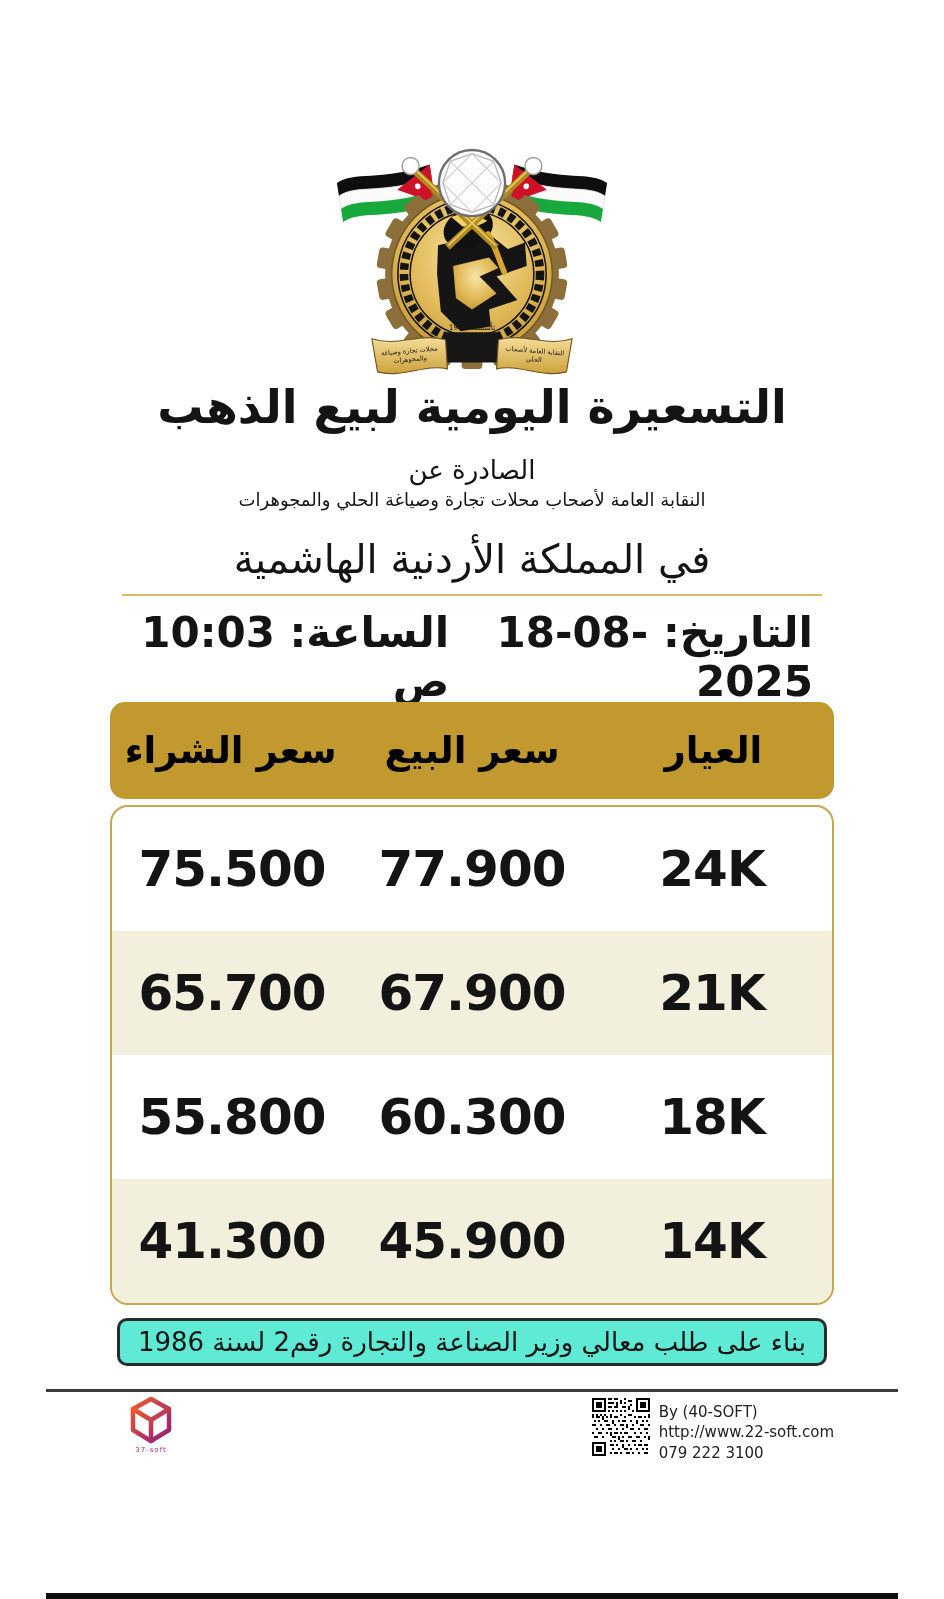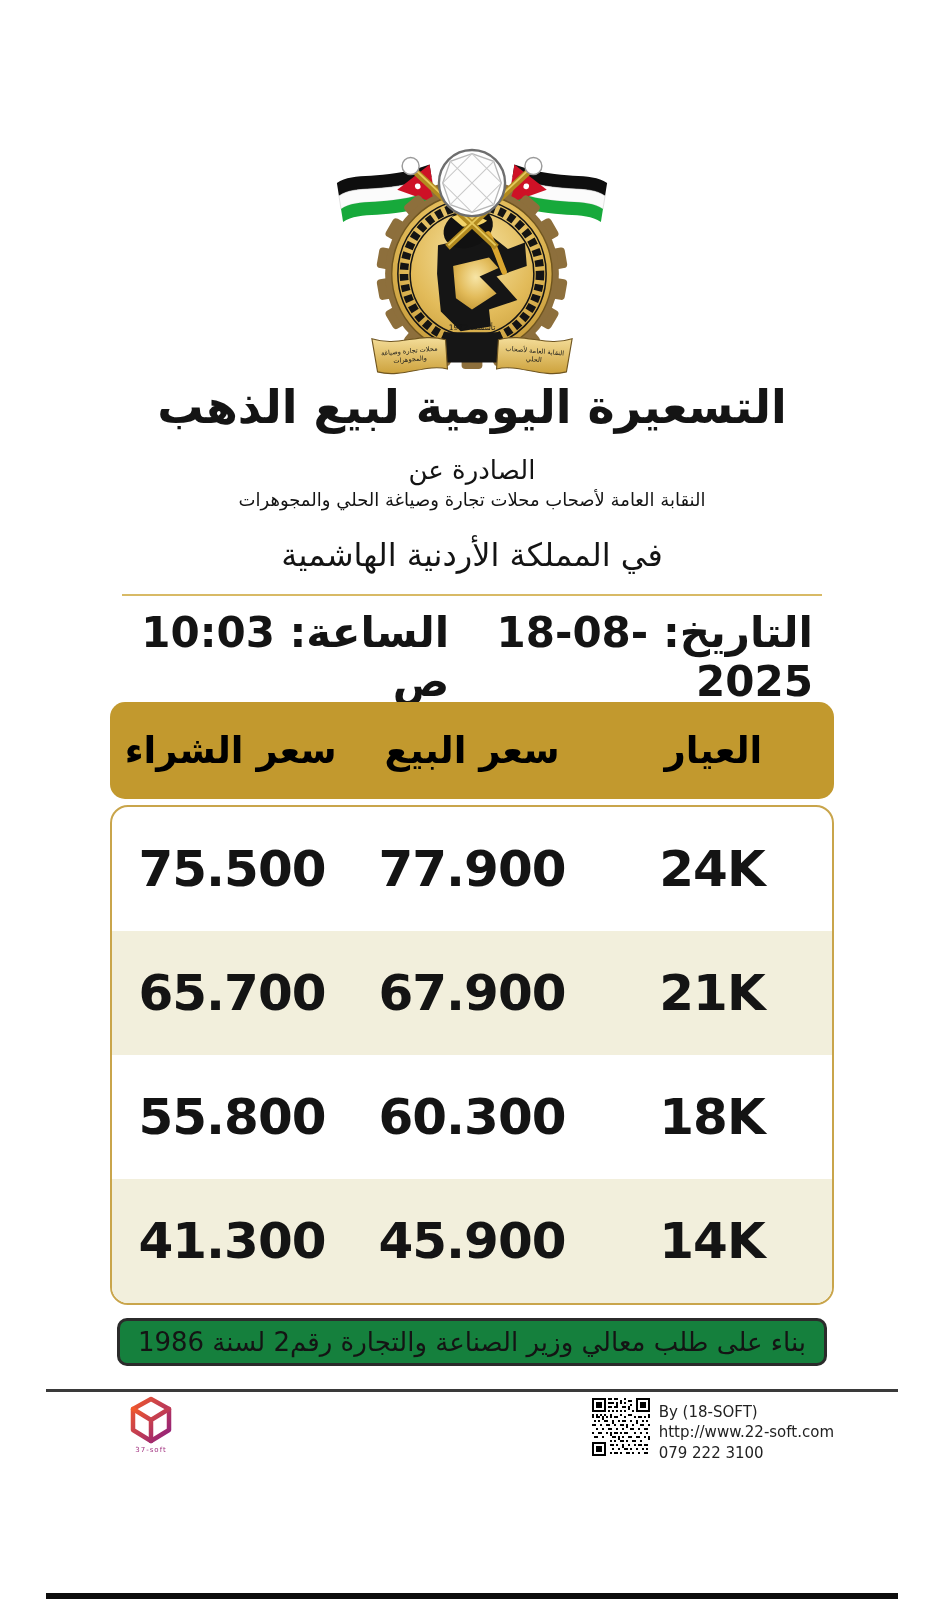--- a/index.html
+++ b/index.html
@@ -9,40 +9,40 @@
   .emblem-wrap{position:absolute;top:122px;left:0;right:0;text-align:center;}
 
   .title{position:absolute;top:380px;left:0;right:0;text-align:center;
          font-size:46px;font-weight:700;direction:rtl;letter-spacing:0;}
 
   .issued{position:absolute;top:455px;left:0;right:0;text-align:center;
           font-size:26px;direction:rtl;}
   .syndicate{position:absolute;top:489px;left:0;right:0;text-align:center;
           font-size:18px;direction:rtl;}
   .kingdom{position:absolute;top:536px;left:0;right:0;text-align:center;
-          font-size:32px;direction:rtl;}
+          font-size:40px;direction:rtl;}
 
   .gold-line{position:absolute;top:594px;left:76px;right:76px;height:2px;background:#D8BA66;}
 
   .date-row{position:absolute;top:608px;left:85px;right:85px;direction:rtl;
             display:flex;justify-content:space-between;align-items:baseline;
             font-size:42px;font-weight:700;}
   .date-row .ltr{direction:ltr;unicode-bidi:embed;}
 
   .gold-table{position:absolute;top:702px;left:64px;right:64px;direction:rtl;}
   .gt-header{background:#C2992E;border-radius:15px;height:97px;display:flex;align-items:center;}
   .gt-header .cell{flex:1;text-align:center;font-size:37px;font-weight:700;color:#000000;}
   .gt-body{margin-top:6px;border:2px solid #C9A54B;border-radius:18px;overflow:hidden;background:#fff;}
   .gt-row{height:124px;display:flex;align-items:center;}
   .gt-row:nth-child(even){background:#F2EFDC;}
   .gt-row .cell{flex:1;text-align:center;font-size:50px;font-weight:700;letter-spacing:-1px;direction:ltr;}
 
   .note-wrap{position:absolute;top:1318px;left:0;right:0;text-align:center;}
   .note-box{display:inline-block;border:3px solid #2b2b2b;border-radius:10px;
-            padding:6px 18px;font-size:26px;direction:rtl;background:#15803d;}
+            padding:6px 18px;font-size:26px;direction:rtl;background:#5eead4;}
 
   .sep-line{position:absolute;top:1389px;left:0;right:0;height:3px;background:#3a3a3a;}
 
   .credits{position:absolute;top:1398px;right:64px;display:flex;align-items:flex-start;gap:9px;}
   .credits-text{font-size:15px;line-height:1.35;color:#222;text-align:left;padding-top:4px;}
 
   .maker{position:absolute;top:1396px;left:75px;width:60px;text-align:center;}
   .maker-label{font-size:7px;color:#a1307f;letter-spacing:1px;margin-top:-2px;}
 
   .black-bar{position:absolute;left:0;right:0;bottom:0;height:6px;background:#0d0d0d;}
@@ -236,20 +236,20 @@
       </g>
       <g fill="#000000">
         <rect x="2" y="2" width="3" height="3"></rect>
           <rect x="24" y="2" width="3" height="3"></rect>
           <rect x="2" y="24" width="3" height="3"></rect>
         <path d="M9 0h1v1h-1z M11 0h2v1h-2z M14 1h1v2h-1z M16 0h1v1h-1z M18 1h2v1h-2z M9 2h2v1h-2z M12 2h1v2h-1z M16 2h1v1h-1z M19 3h1v1h-1z M9 4h1v1h-1z M11 4h2v1h-2z M15 4h2v1h-2z M18 4h1v2h-1z M10 6h1v1h-1z M12 6h1v1h-1z M14 6h1v1h-1z M16 6h1v1h-1z M20 6h1v1h-1z M0 9h1v1h-1z M2 9h2v1h-2z M5 9h1v2h-1z M7 9h1v1h-1z M9 8h1v2h-1z M11 9h2v1h-2z M14 8h1v1h-1z M16 9h1v1h-1z M18 8h2v1h-2z M21 9h1v1h-1z M23 9h2v1h-2z M26 9h1v1h-1z M28 8h1v2h-1z M1 11h1v1h-1z M3 11h1v1h-1z M6 11h2v1h-2z M10 11h1v2h-1z M13 11h1v1h-1z M15 11h2v1h-2z M19 11h1v1h-1z M22 11h1v2h-1z M25 11h1v1h-1z M27 11h1v1h-1z M0 13h2v1h-2z M4 13h1v1h-1z M7 13h2v1h-2z M11 13h1v1h-1z M14 13h2v1h-2z M17 13h1v2h-1z M20 13h1v1h-1z M24 13h2v1h-2z M28 13h1v1h-1z M2 15h1v1h-1z M5 15h1v1h-1z M8 15h2v1h-2z M12 15h1v1h-1z M15 15h1v1h-1z M19 15h2v1h-2z M23 15h1v1h-1z M26 15h2v1h-2z M0 17h1v1h-1z M3 17h2v1h-2z M7 17h1v1h-1z M9 17h1v2h-1z M11 17h2v1h-2z M14 17h1v1h-1z M16 17h2v1h-2z M21 17h1v1h-1z M24 17h1v1h-1z M27 17h1v1h-1z M1 19h2v1h-2z M5 19h1v1h-1z M10 19h2v1h-2z M13 19h1v2h-1z M15 19h1v1h-1z M18 19h2v1h-2z M22 19h2v1h-2z M26 19h1v1h-1z M28 19h1v2h-1z M9 21h1v1h-1z M11 21h1v1h-1z M14 21h2v1h-2z M17 21h1v1h-1z M20 21h2v1h-2z M24 21h1v1h-1z M9 23h2v1h-2z M12 23h1v1h-1z M15 23h1v2h-1z M18 23h1v1h-1z M21 23h1v1h-1z M23 23h2v1h-2z M26 23h2v1h-2z M10 25h1v1h-1z M13 25h1v1h-1z M16 25h2v1h-2z M19 25h1v1h-1z M22 25h1v1h-1z M25 25h1v1h-1z M27 25h1v1h-1z M9 27h1v1h-1z M11 27h2v1h-2z M14 27h1v1h-1z M17 27h2v1h-2z M20 27h1v1h-1z M23 27h1v1h-1z M26 27h2v1h-2z"></path>
         <path d="M8 0h1v1h-1z M8 2h1v1h-1z M8 4h1v1h-1z M8 6h1v1h-1z M0 8h1v1h-1z M2 8h1v1h-1z M4 8h1v1h-1z M6 8h1v1h-1z"></path>
       </g>
     </svg>
     <div class="credits-text">
-      <div>By (18-SOFT)</div>
+      <div>By (40-SOFT)</div>
       <div>http://www.22-soft.com</div>
       <div>079 222 3100</div>
     </div>
   </div>
 
   <div class="black-bar"></div>
 </div>
 
 </body></html>

